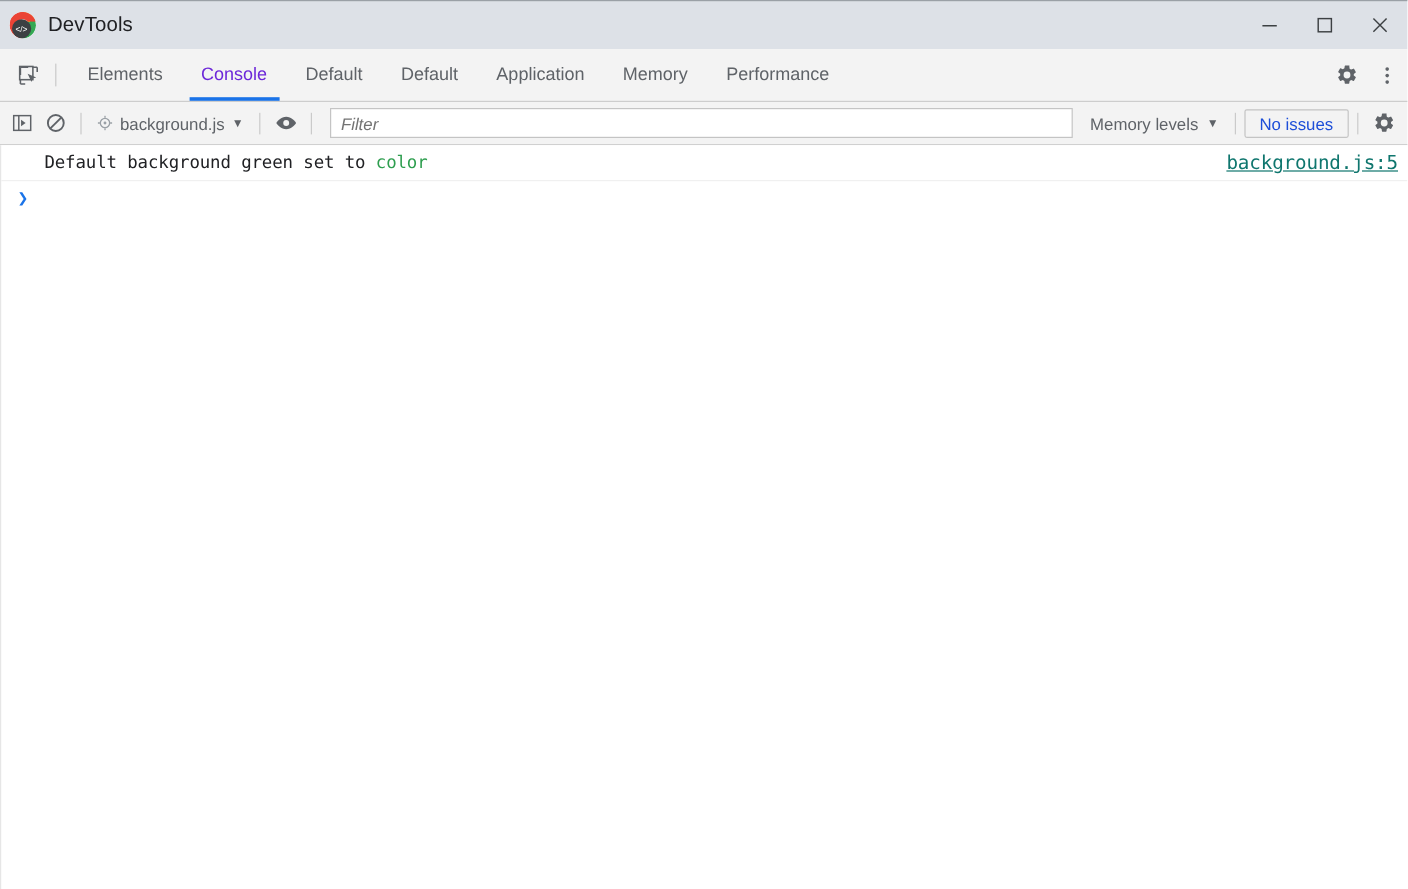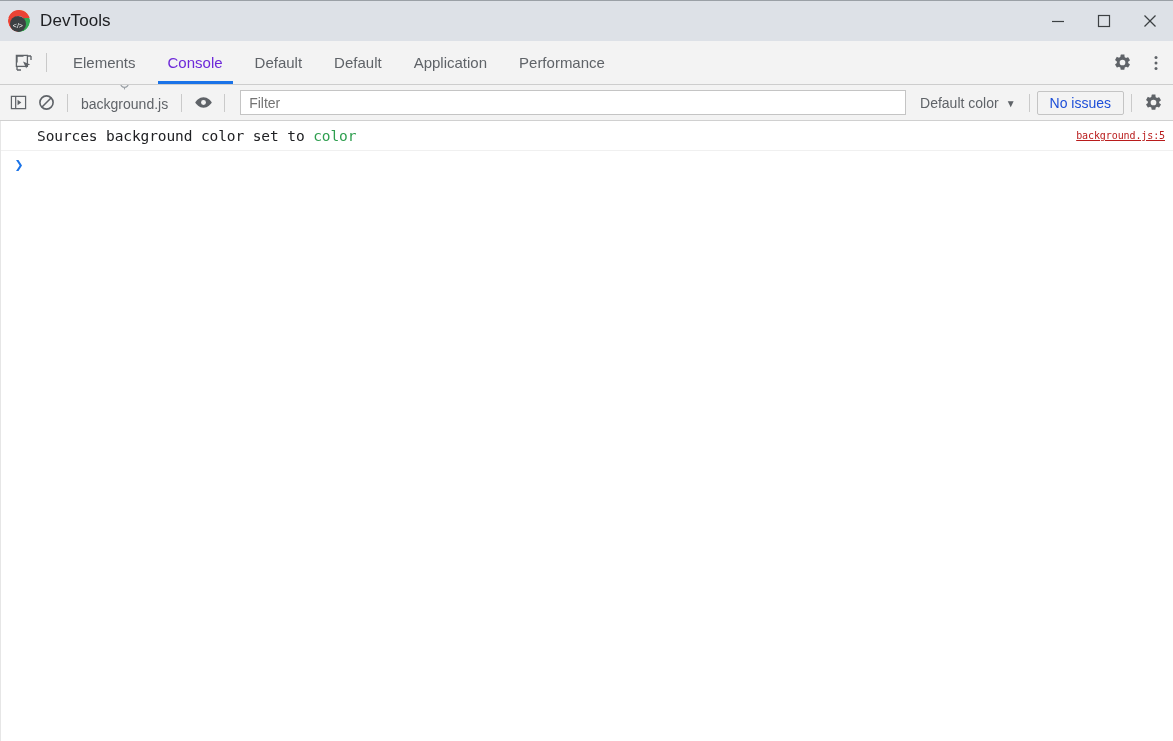--- a/index.html
+++ b/index.html
@@ -215,41 +215,41 @@
   }
   .context-selector {
     display: flex;
     align-items: center;
     gap: 6px;
     padding: 3px 6px;
     font-size: 14px;
     color: #5f6368;
     white-space: nowrap;
     cursor: default;
-    flex-direction: column;
   }
   .caret {
     font-size: 10px;
     color: #5f6368;
     line-height: 1;
     transform: translateY(1px);
   }
   .filter-input {
     flex: 1;
     height: 25px;
     margin: 0 8px 0 8px;
     border: 1px solid #c4c4c4;
     background: #ffffff;
     font-size: 14px;
     color: #202124;
     padding: 0 8px;
     box-sizing: border-box;
     font-family: "Liberation Sans", sans-serif;
     border-radius: 0;
     outline: none;
+    font-style: italic;
   }
   .filter-input::placeholder { color: #737373; }
   .levels-selector {
     display: flex;
     align-items: center;
     gap: 7px;
     font-size: 14px;
     color: #5f6368;
     padding: 3px 6px;
     white-space: nowrap;
@@ -291,22 +291,22 @@
     font-size: 14.5px;
     color: #202124;
     padding-left: 36px;
     white-space: pre;
     letter-spacing: -0.1px;
   }
   .msg-token-green { color: #2e9e4f; }
   .msg-source {
     margin-left: auto;
     font-family: "DejaVu Sans Mono", "Liberation Mono", monospace;
-    font-size: 10px;
-    color: #b91c1c;
+    font-size: 16px;
+    color: #0f766e;
     text-decoration: underline;
     white-space: nowrap;
     letter-spacing: -0.1px;
     cursor: pointer;
   }
   .prompt-row {
     display: flex;
     align-items: flex-start;
     min-height: 26px;
     padding: 4px 0 0 0;
@@ -377,20 +377,21 @@
         <path d="M9 8.5l7.2 3.1-3 0.8-0.9 3z" fill="#5f6368"></path>
       </svg>
     </div>
     <div class="tb-sep"></div>
     <div class="tabs">
       <div class="tab">Elements</div>
       <div class="tab active">Console</div>
       <div class="tab">Default</div>
       <div class="tab">Default</div>
       <div class="tab">Application</div>
+      <div class="tab">Memory</div>
       <div class="tab">Performance</div>
     </div>
     <div class="tabbar-right">
       <div class="tb-sep"></div>
       <div class="icon-btn">
         <svg width="19" height="19" viewBox="0 0 24 24" aria-hidden="true">
           <path fill="#5f6368" d="M19.14 12.94a7.07 7.07 0 0 0 .06-.94 7.07 7.07 0 0 0-.06-.94l2.03-1.58a.48.48 0 0 0 .12-.61l-1.92-3.32a.48.48 0 0 0-.59-.22l-2.39.96a7.02 7.02 0 0 0-1.62-.94l-.36-2.54A.47.47 0 0 0 13.93 2h-3.84a.47.47 0 0 0-.47.4l-.36 2.54c-.59.24-1.13.56-1.62.94l-2.39-.96a.48.48 0 0 0-.59.22L2.74 8.46a.48.48 0 0 0 .12.61l2.03 1.58c-.04.31-.06.63-.06.94s.02.63.06.94l-2.03 1.58a.48.48 0 0 0-.12.61l1.92 3.32c.12.21.36.3.59.22l2.39-.96c.5.38 1.03.7 1.62.94l.36 2.54c.04.23.24.4.47.4h3.84c.23 0 .43-.17.47-.4l.36-2.54c.59-.24 1.13-.56 1.62-.94l2.39.96c.23.08.47-.1.59-.22l1.92-3.32a.48.48 0 0 0-.12-.61l-2.03-1.58zM12 15.6A3.6 3.6 0 1 1 12 8.4a3.6 3.6 0 0 1 0 7.2z"></path>
         </svg>
       </div>
       <div class="icon-btn">
@@ -435,37 +436,37 @@
     <div class="ct-sep"></div>
     <div class="ct-icon">
       <svg width="19" height="19" viewBox="0 0 20 20" aria-hidden="true">
         <path d="M10 4.5C5.6 4.5 2.2 8.3 1.3 10c.9 1.7 4.3 5.5 8.7 5.5s7.8-3.8 8.7-5.5C17.8 8.3 14.4 4.5 10 4.5z" fill="#5f6368"></path>
         <circle cx="10" cy="10" r="2.6" fill="#f3f3f3"></circle>
       </svg>
     </div>
     <div class="ct-sep"></div>
     <input class="filter-input" type="text" placeholder="Filter" style="">
     <div class="levels-selector">
-      <span>Default color</span>
+      <span>Memory levels</span>
       <span class="caret">▼</span>
     </div>
     <div class="ct-sep"></div>
     <button class="issues-btn">No issues</button>
     <div class="ct-sep"></div>
     <div class="ct-icon">
       <svg width="19" height="19" viewBox="0 0 24 24" aria-hidden="true">
         <path fill="#5f6368" d="M19.14 12.94a7.07 7.07 0 0 0 .06-.94 7.07 7.07 0 0 0-.06-.94l2.03-1.58a.48.48 0 0 0 .12-.61l-1.92-3.32a.48.48 0 0 0-.59-.22l-2.39.96a7.02 7.02 0 0 0-1.62-.94l-.36-2.54A.47.47 0 0 0 13.93 2h-3.84a.47.47 0 0 0-.47.4l-.36 2.54c-.59.24-1.13.56-1.62.94l-2.39-.96a.48.48 0 0 0-.59.22L2.74 8.46a.48.48 0 0 0 .12.61l2.03 1.58c-.04.31-.06.63-.06.94s.02.63.06.94l-2.03 1.58a.48.48 0 0 0-.12.61l1.92 3.32c.12.21.36.3.59.22l2.39-.96c.5.38 1.03.7 1.62.94l.36 2.54c.04.23.24.4.47.4h3.84c.23 0 .43-.17.47-.4l.36-2.54c.59-.24 1.13-.56 1.62-.94l2.39.96c.23.08.47-.1.59-.22l1.92-3.32a.48.48 0 0 0-.12-.61l-2.03-1.58zM12 15.6A3.6 3.6 0 1 1 12 8.4a3.6 3.6 0 0 1 0 7.2z"></path>
       </svg>
     </div>
   </div>
 
   <div class="console-body">
 
     <div class="console-message">
-      <div class="msg-text"><span>Sources background color set to </span><span class="msg-token-green">color</span></div>
+      <div class="msg-text"><span>Default background green set to </span><span class="msg-token-green">color</span></div>
       <div class="msg-source">background.js:5</div>
     </div>
 
     <div class="prompt-row">
       <div class="prompt-arrow">❯</div>
       <div class="prompt-input" contenteditable="true" style=""></div>
     </div>
 
     <div class="console-filler"></div>
   </div>

